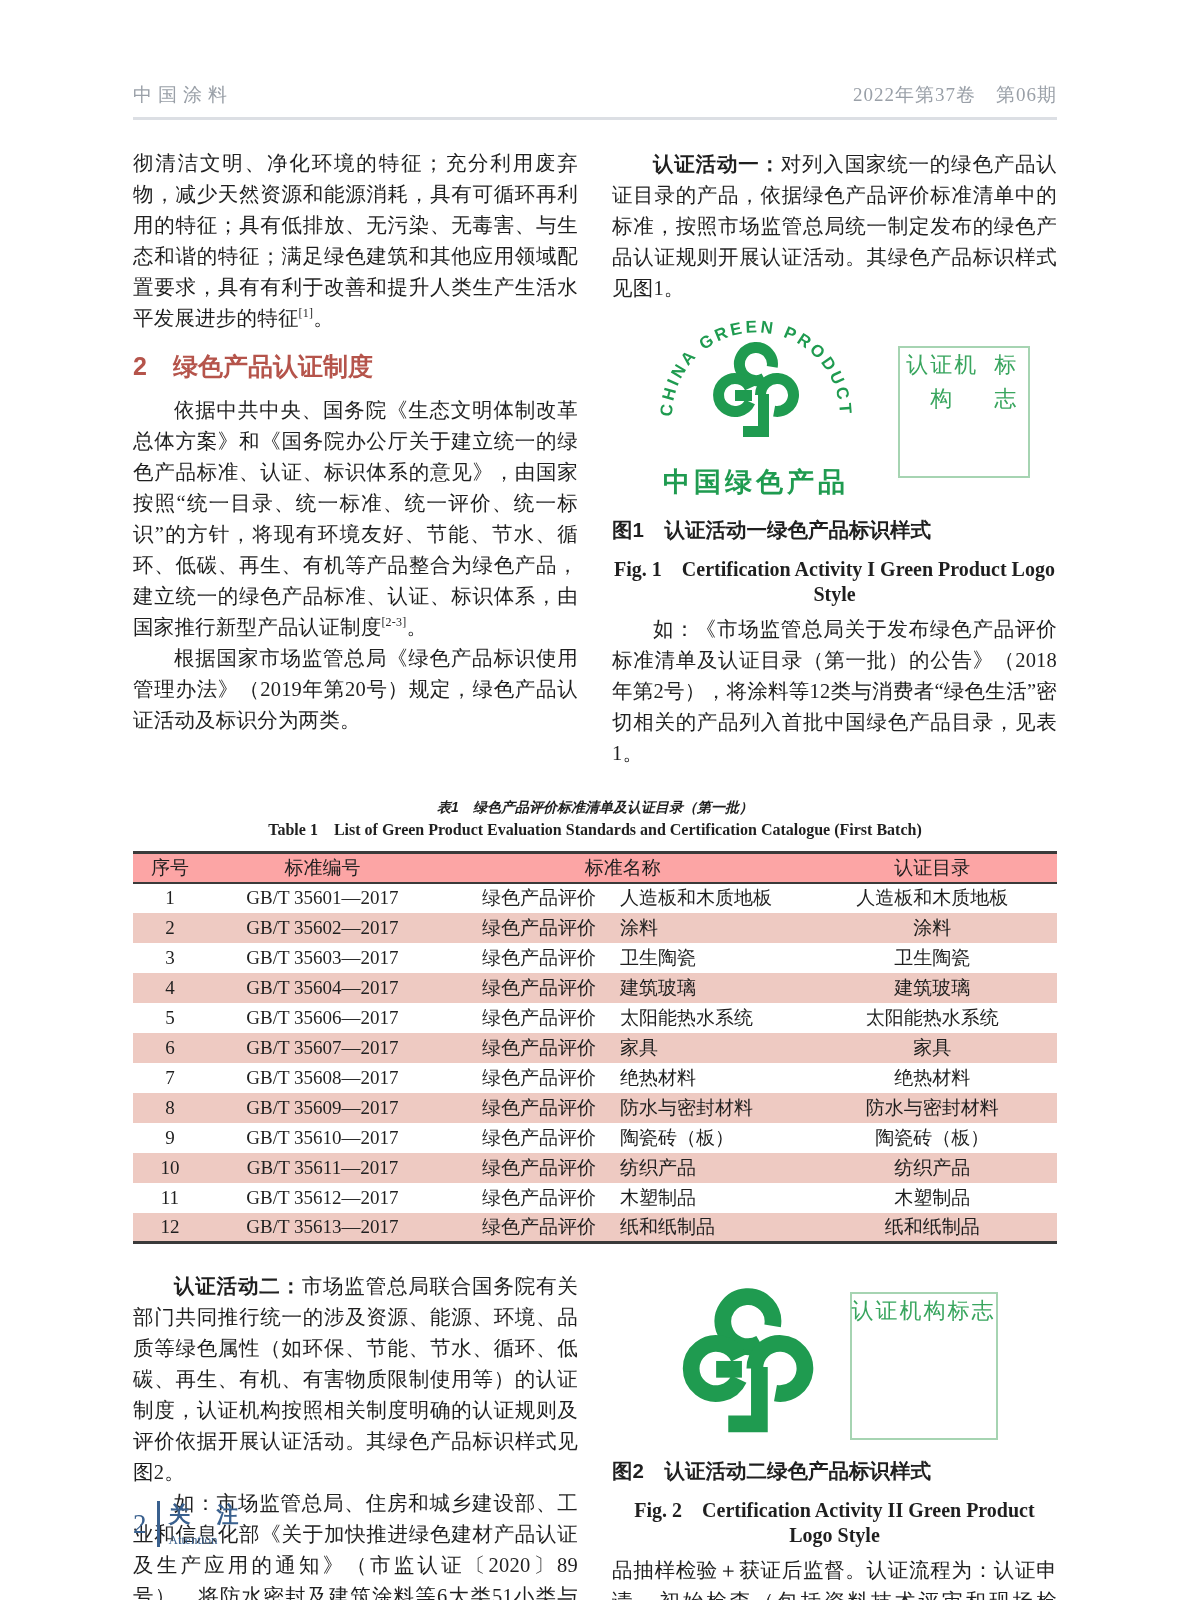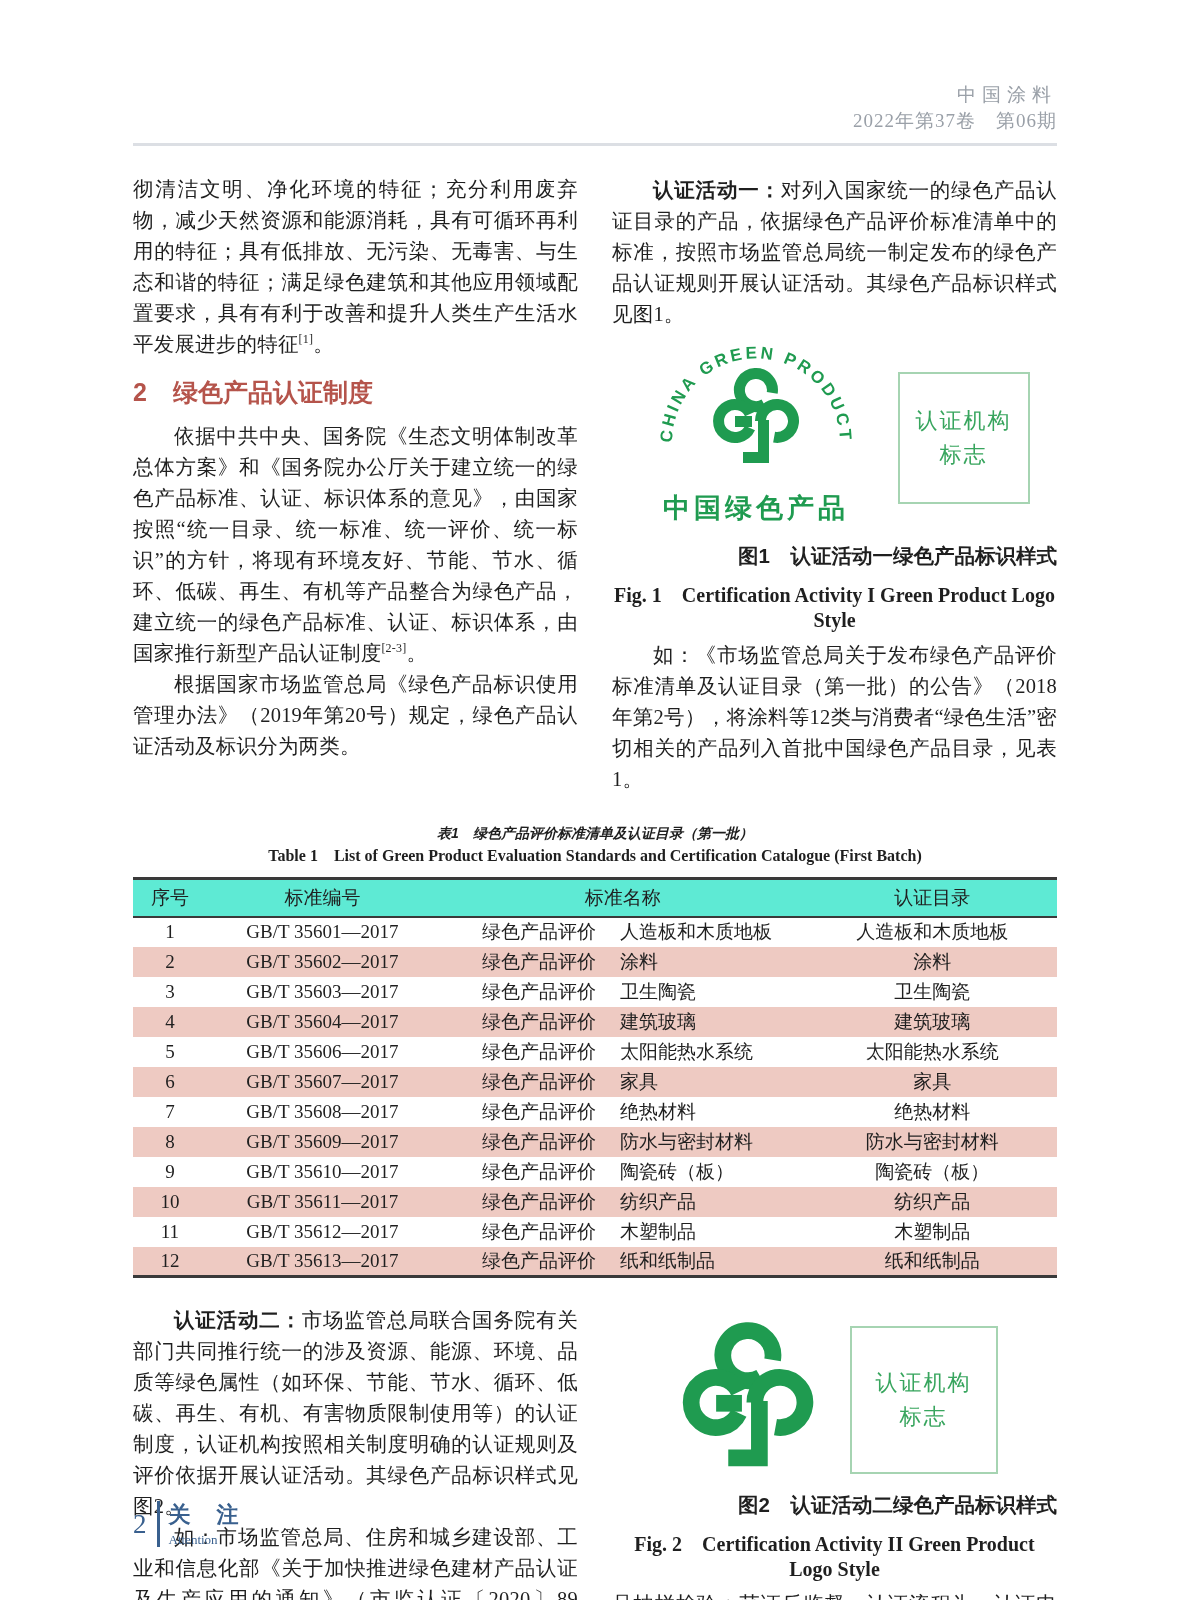--- a/index.html
+++ b/index.html
@@ -10,21 +10,20 @@
     font-family:"Liberation Serif","DejaVu Serif",serif;
     color:#1f1f1f;
   }
   .inner { padding:82px 130px 0 133px; }
 
   
   .page-header {
     display:flex; justify-content:space-between; align-items:flex-end;
     color:#9aa0a8; font-size:19px; padding-bottom:9px;
     border-bottom:3px solid #dcdfe4;
-    flex-direction:column;
   }
   .journal { letter-spacing:6px; }
   .issue { letter-spacing:1px; }
 
   
   .columns { display:flex; gap:34px; }
   .col { flex:1 1 0; min-width:0; }
   .col-top { margin-top:28px; }
   .col-bottom { margin-top:26px; }
 
@@ -41,27 +40,27 @@
     color:#b5544b; font-family:"Liberation Sans","DejaVu Sans",sans-serif;
     font-weight:bold; font-size:25px;
   }
   .section-heading .num { margin-right:26px; }
 
   
   figure { margin:12px 0 8px; }
   .logo-row { display:flex; align-items:center; justify-content:center; gap:26px; }
   .agency-box {
     border:2px solid #a6d4b2; color:#38a55e; text-align:center;
-    display:flex; flex-direction:column; justify-content:center;
+    display:flex; flex-direction:row; justify-content:center;
     font-size:22px; line-height:34px; letter-spacing:2px;
   }
   .agency-box.small { width:132px; height:132px; }
   .agency-box.big   { width:148px; height:148px; }
   .figcap-cn {
-    text-align:right; font-family:"Liberation Sans","DejaVu Sans",sans-serif;
+    text-align:left; font-family:"Liberation Sans","DejaVu Sans",sans-serif;
     font-weight:bold; font-size:20.5px; margin-top:8px;
   }
   .figcap-en {
     text-align:center; font-family:"Liberation Serif","DejaVu Serif",serif;
     font-weight:bold; font-size:20px; margin-top:12px;
   }
 
   
   .table-block { margin-top:30px; }
   .tbl-title-cn {
@@ -71,21 +70,21 @@
   .tbl-title-en {
     text-align:center; font-family:"Liberation Serif","DejaVu Serif",serif;
     font-weight:bold; font-size:16px; margin-top:3px;
   }
   table.std {
     width:100%; border-collapse:collapse; margin-top:10px;
     border-top:3px solid #3a3a3a; border-bottom:3px solid #3a3a3a;
     font-size:19px;
   }
   table.std th {
-    background:#5eead4; font-weight:normal; height:38px;
+    background:#fca5a5; font-weight:normal; height:30px;
     border-bottom:2px solid #3a3a3a; font-size:19px;
   }
   table.std td { height:30px; }
   table.std tr.alt { background:#eecac2; }
   td.c, th.c { text-align:center; }
   td.name { padding-left:44px; }
   td.name .prefix { display:inline-block; min-width:138px; }
   col.w-no { width:8%; } col.w-std { width:25%; } col.w-name { width:40%; } col.w-cat { width:27%; }
 
   

